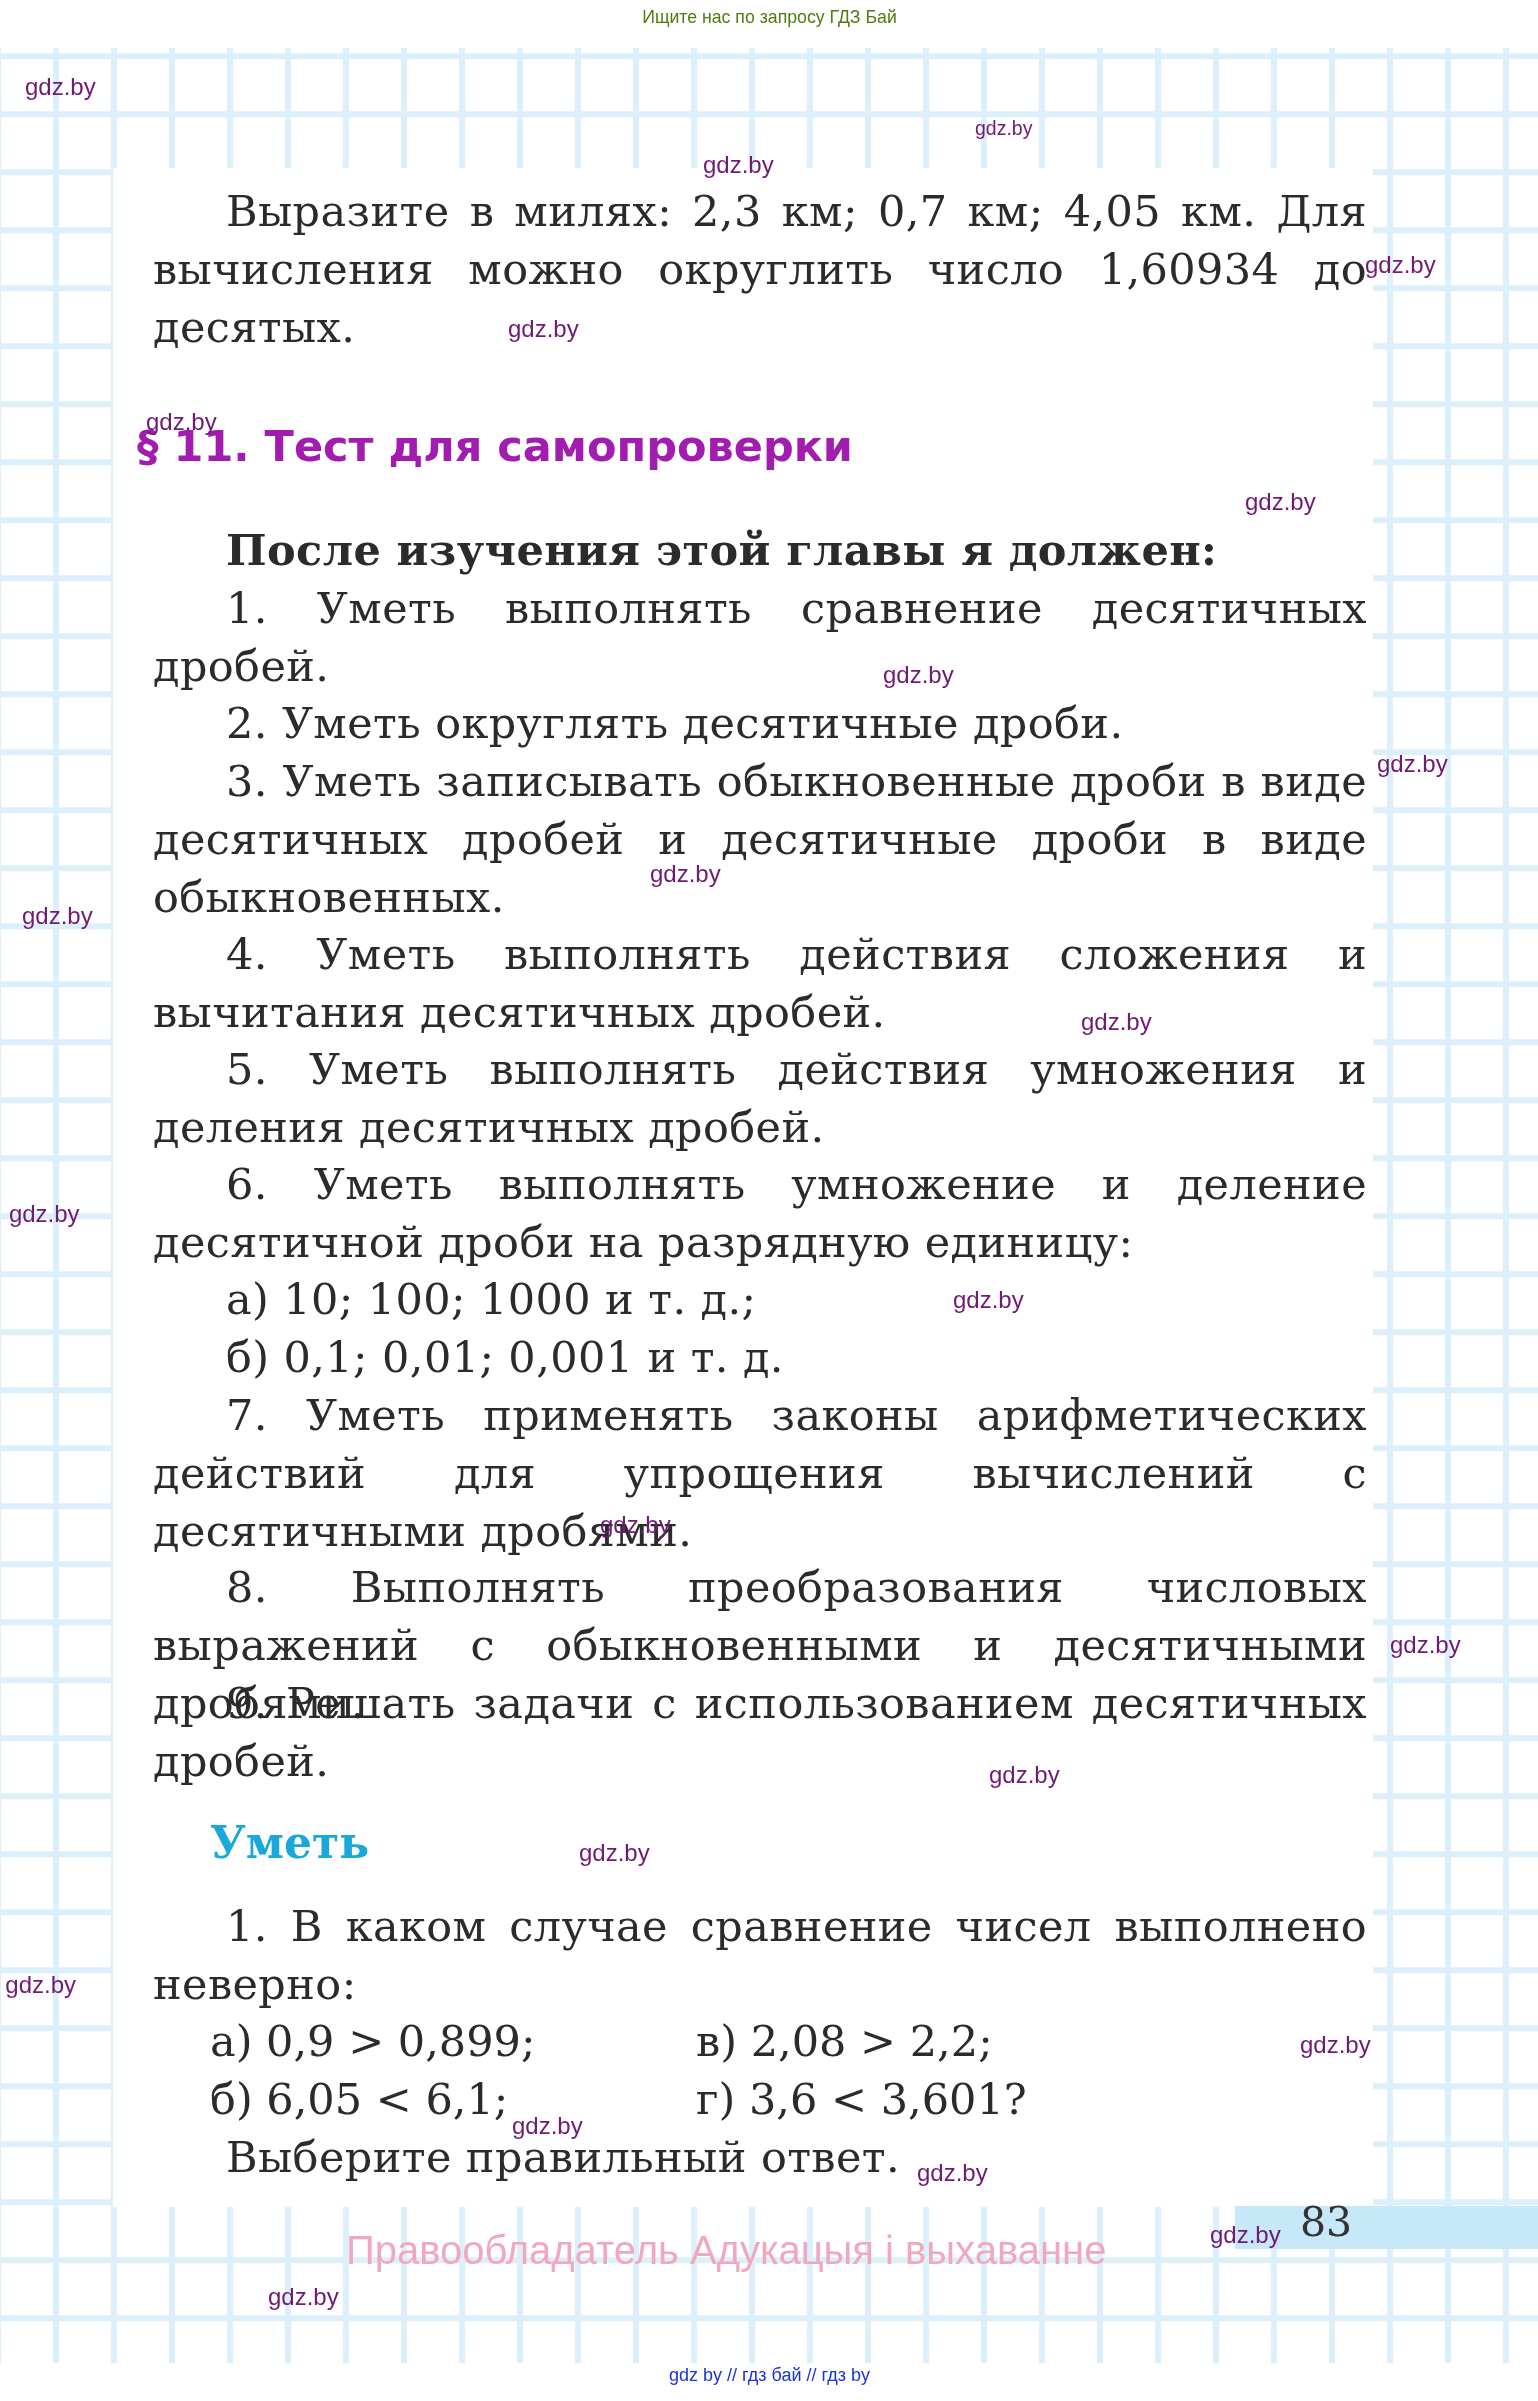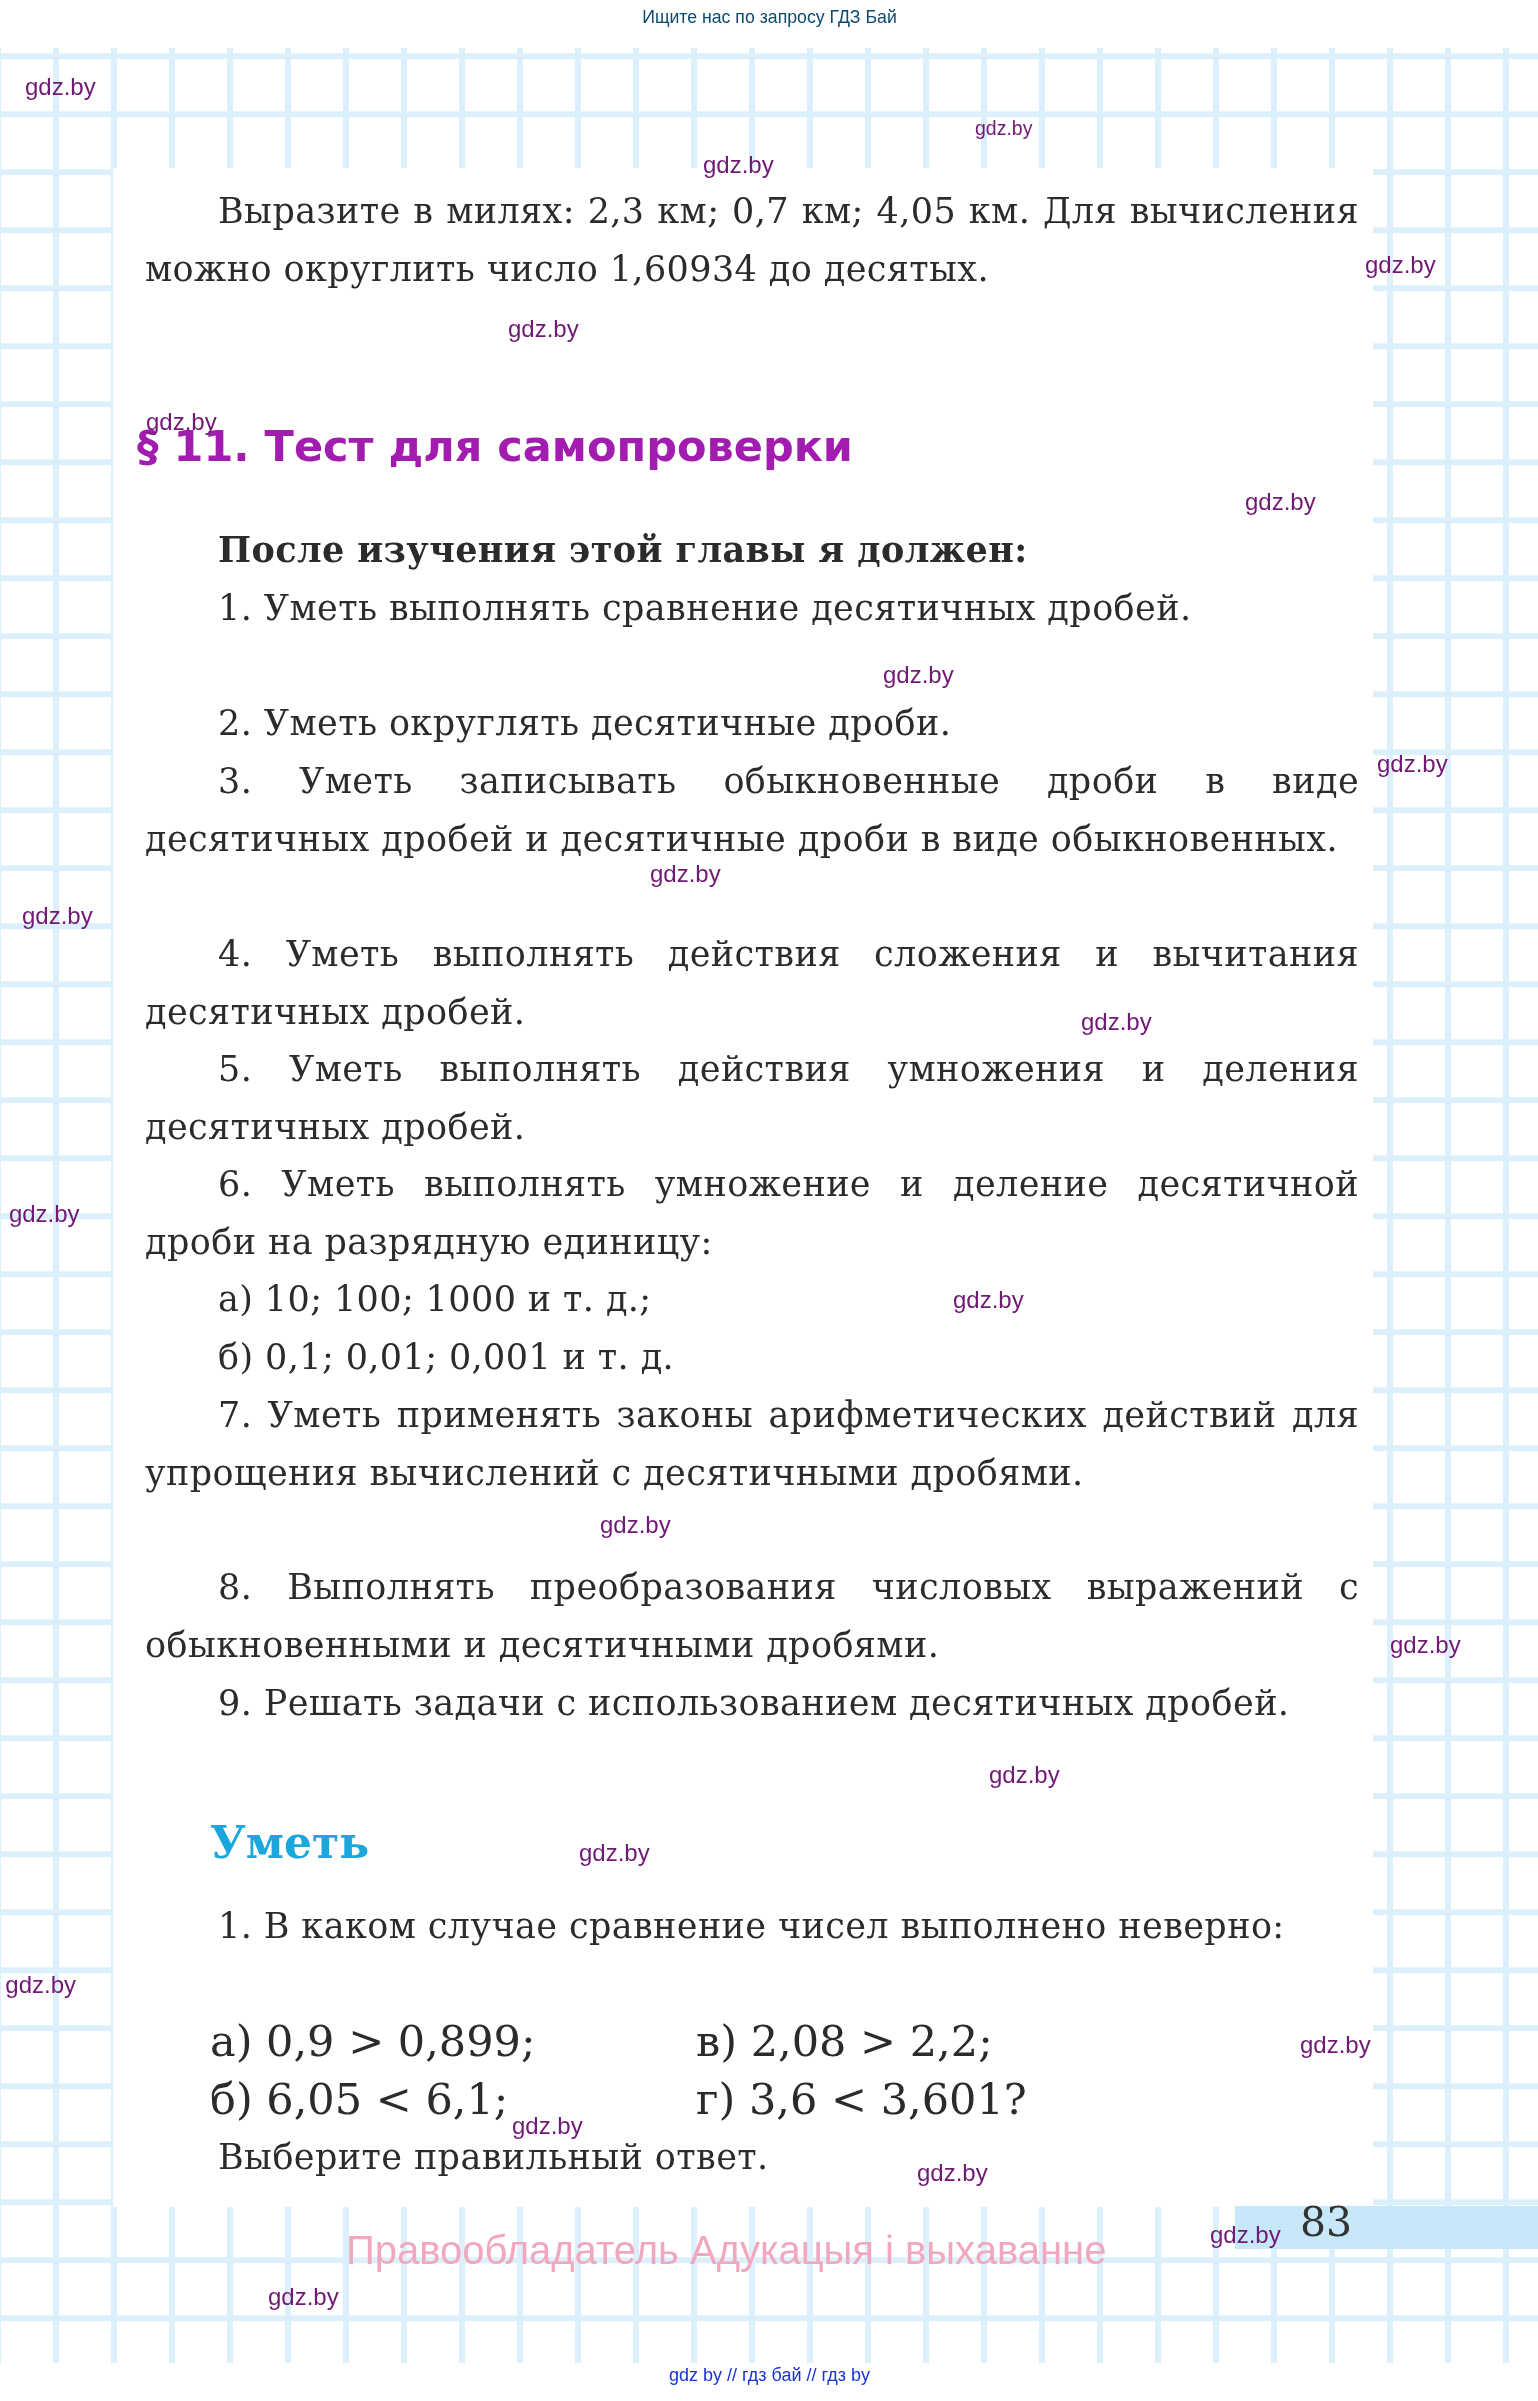--- a/index.html
+++ b/index.html
@@ -4,41 +4,41 @@
 <style>
   html, body { margin: 0; padding: 0; }
   body {
     width: 1539px; height: 2401px; position: relative; overflow: hidden;
     background: #ffffff;
     font-family: "DejaVu Serif", serif;
   }
   .top-banner {
     position: absolute; left: 0; top: 0; width: 1539px; height: 35px;
     text-align: center; font-family: "Liberation Sans", sans-serif;
-    font-size: 17.7px; color: #0c4a6e; line-height: 35px;
+    font-size: 17.7px; color: #4d7c0f; line-height: 35px;
   }
   .grid {
     position: absolute; left: 0; top: 48px; width: 1539px; height: 2315px;
     background-color: #ffffff;
     background-image:
       linear-gradient(to right, #dcf0fb 0, #dcf0fb 6.2px, transparent 6.2px),
       linear-gradient(to bottom, #dcf0fb 0, #dcf0fb 6.2px, transparent 6.2px);
     background-size: 58px 58px;
     background-position: 53px 5.3px;
   }
   .panel {
     position: absolute; left: 113px; top: 168px; width: 1260px; height: 2039px;
     background: #ffffff;
   }
   .content {
     position: absolute; left: 137px; top: 0; width: 1214px;
     font-family: "DejaVu Serif", serif; color: #2b2b2b;
   }
   .p {
-    position: absolute; left: 8px; width: 1214px; font-size: 35px;
+    position: absolute; left: 16px; width: 1214px; font-size: 43px;
     line-height: 58px; text-align: justify; text-align-last: left;
     letter-spacing: 0.4px;
   }
   .indent { text-indent: 73px; }
   .title {
     position: absolute; left: 0; width: 1214px; text-align: left;
     font-family: "DejaVu Sans", sans-serif; font-weight: bold;
     font-size: 43px; color: #a21caf; top: 421px;
   }
   .bold { font-weight: bold; }

